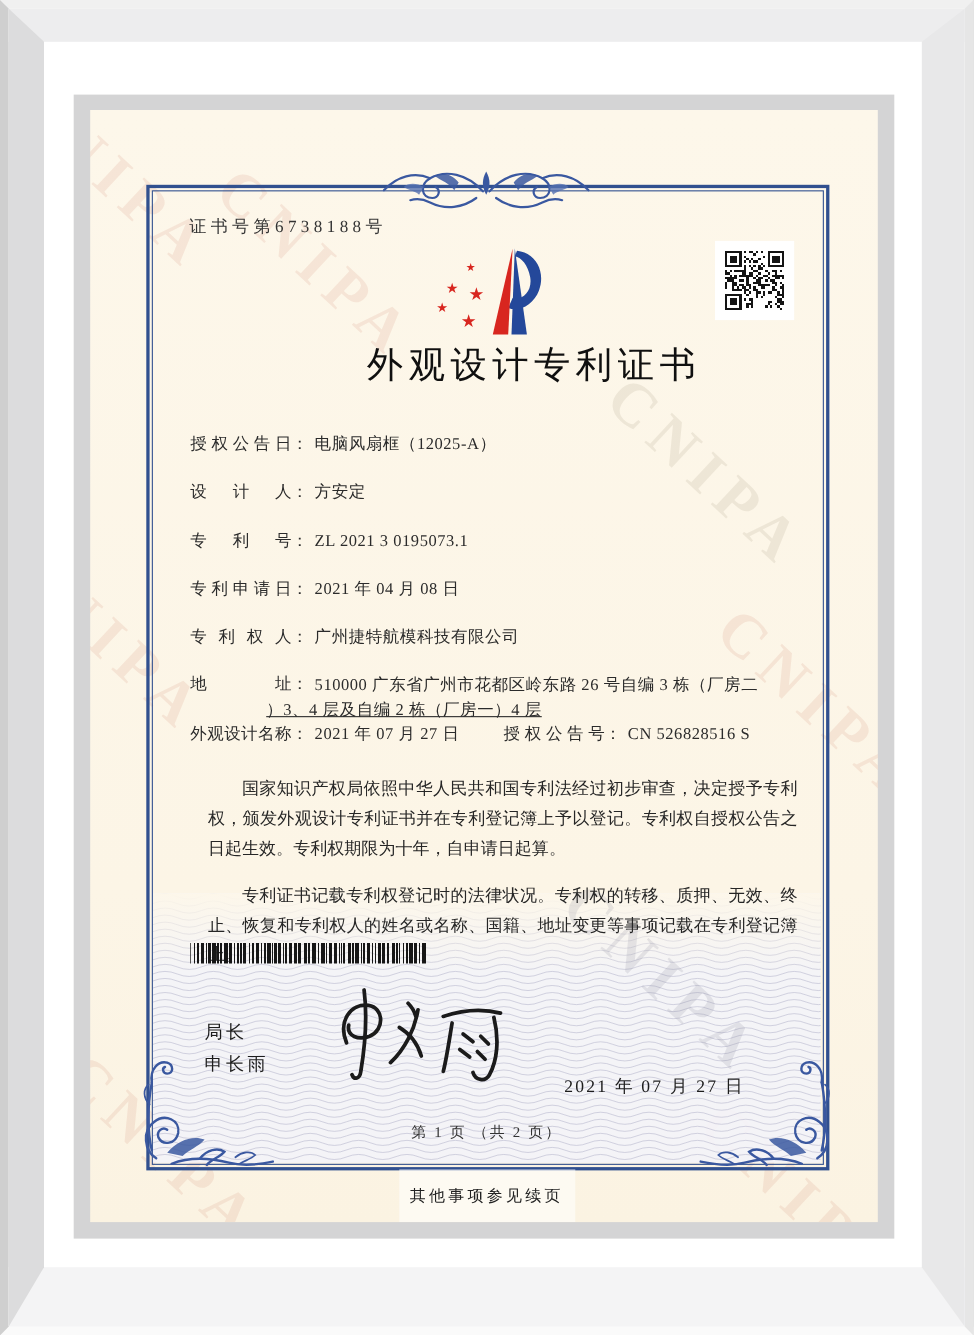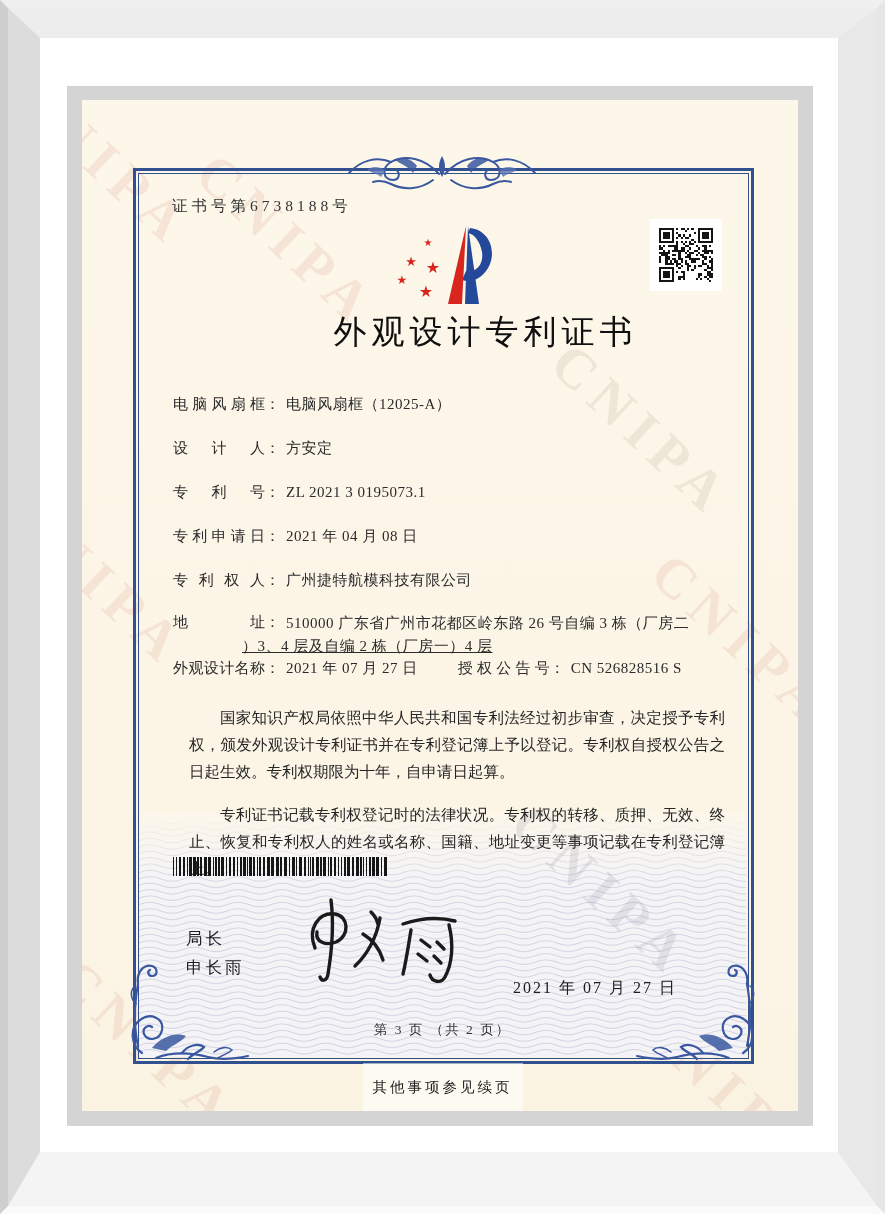--- a/index.html
+++ b/index.html
@@ -335,21 +335,21 @@
       <text x="23" y="50" font-size="13">★</text>
       <text x="14" y="68" font-size="12">★</text>
       <text x="45" y="57" font-size="16">★</text>
       <text x="38" y="81" font-size="16">★</text>
     </g>
   </svg>
 
   <h1 class="ct title">外观设计专利证书</h1>
 
   <div class="ct frow" style="top:294px">
-    <span class="flabel">电脑风扇框</span>
+    <span class="flabel">授权公告日</span>
       <span class="fcolon">：</span>
     <span class="fvalue">电脑风扇框（12025-A）</span>
   </div>
   <div class="ct frow" style="top:338px">
     <span class="flabel">设计人</span>
       <span class="fcolon">：</span>
     <span class="fvalue">方安定</span>
   </div>
   <div class="ct frow" style="top:382px">
     <span class="flabel">专利号</span>
@@ -468,18 +468,18 @@
       <path d="M124,38 C121,56 119,70 116,82"></path>
       <path d="M162,33 C167,53 165,72 158,85 C154,92 145,90 143,83"></path>
       <path d="M134,48 l9,7"></path>
       <path d="M131,62 l9,7"></path>
       <path d="M150,50 l7,7"></path>
       <path d="M147,64 l7,7"></path>
     </g>
   </svg>
 
   <div class="ct issue-date">2021 年 07 月 27 日</div>
-  <div class="ct pageinfo">第 3 页 （共 2 页）</div>
+  <div class="ct pageinfo">第 1 页 （共 2 页）</div>
   <div class="ct footnote">
     <span>其他事项参见续页</span>
   </div>
 
 </div>
 
 </body></html>

